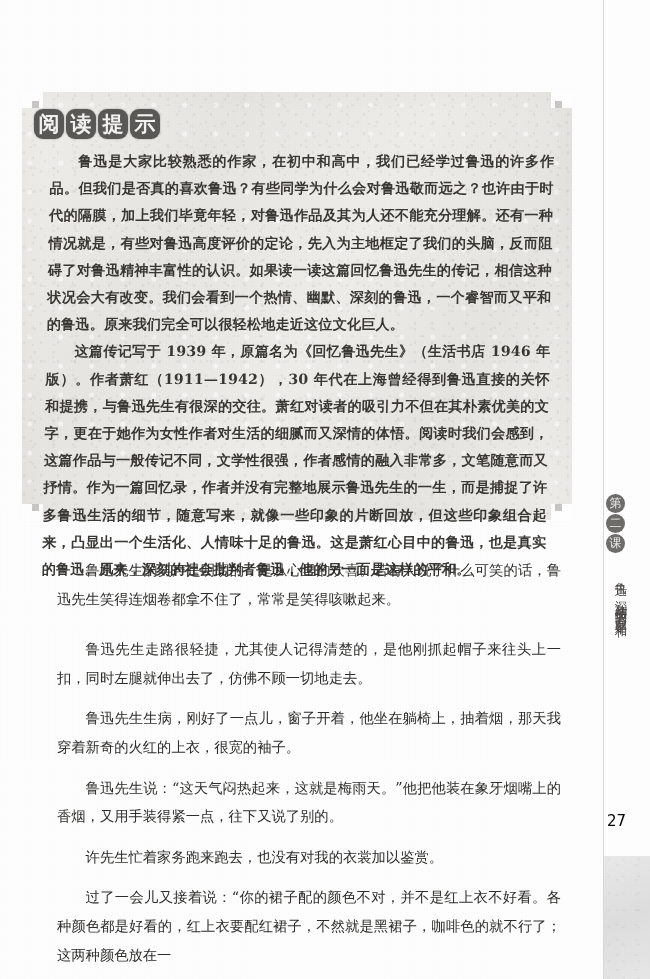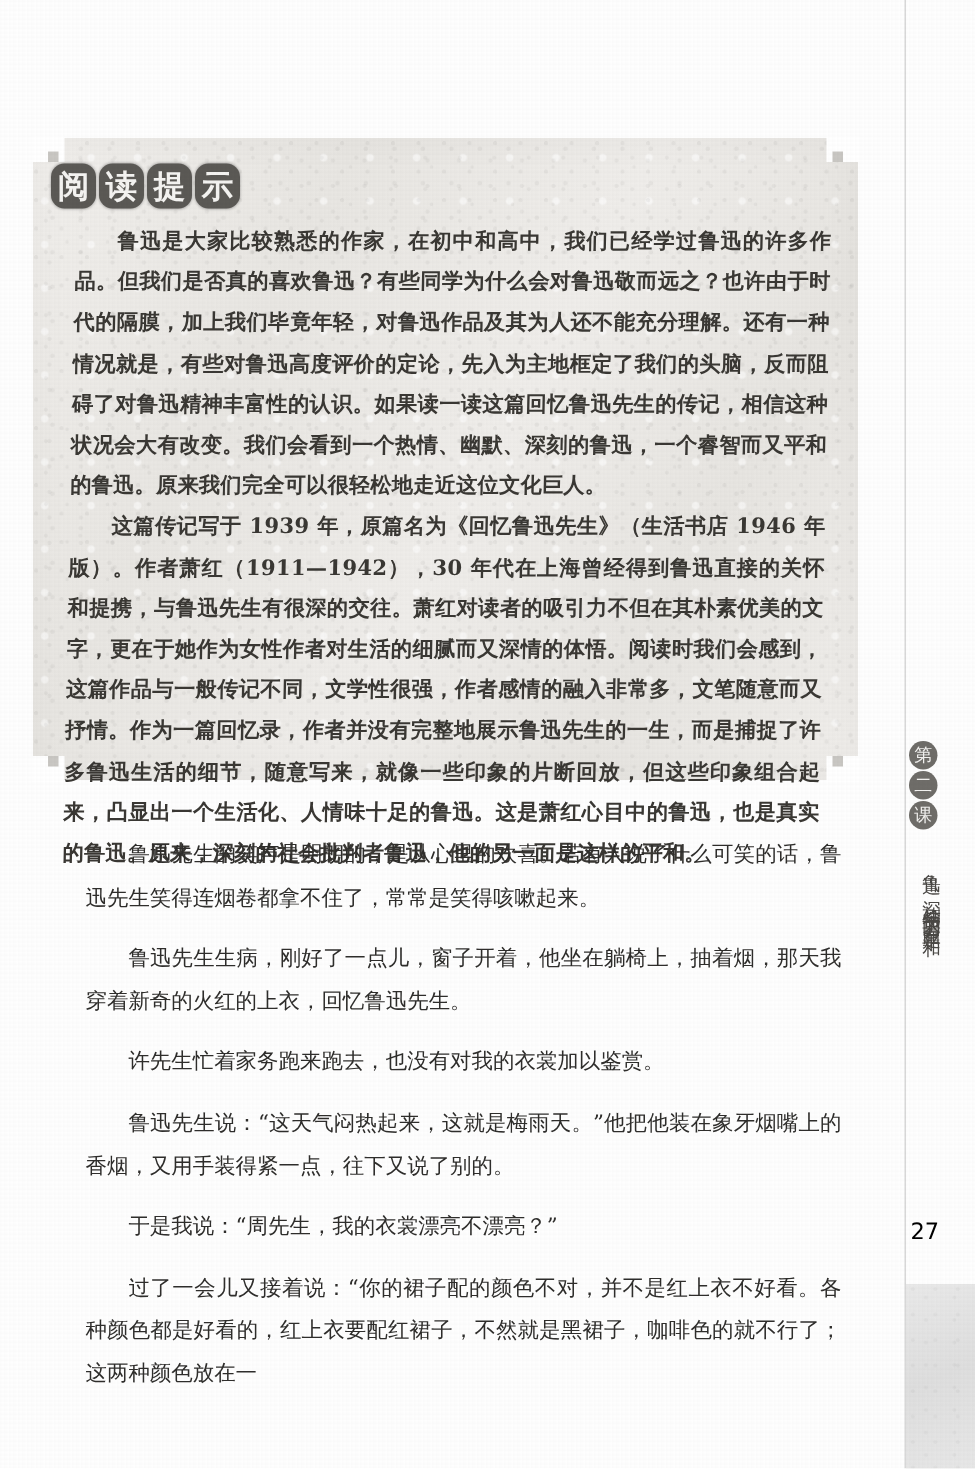--- a/index.html
+++ b/index.html
@@ -241,24 +241,24 @@
     </div>
 
     <div id="tips-text">
       <p>鲁迅是大家比较熟悉的作家，在初中和高中，我们已经学过鲁迅的许多作品。但我们是否真的喜欢鲁迅？有些同学为什么会对鲁迅敬而远之？也许由于时代的隔膜，加上我们毕竟年轻，对鲁迅作品及其为人还不能充分理解。还有一种情况就是，有些对鲁迅高度评价的定论，先入为主地框定了我们的头脑，反而阻碍了对鲁迅精神丰富性的认识。如果读一读这篇回忆鲁迅先生的传记，相信这种状况会大有改变。我们会看到一个热情、幽默、深刻的鲁迅，一个睿智而又平和的鲁迅。原来我们完全可以很轻松地走近这位文化巨人。</p>
       <p>这篇传记写于 1939 年，原篇名为《回忆鲁迅先生》（生活书店 1946 年版）。作者萧红（1911—1942），30 年代在上海曾经得到鲁迅直接的关怀和提携，与鲁迅先生有很深的交往。萧红对读者的吸引力不但在其朴素优美的文字，更在于她作为女性作者对生活的细腻而又深情的体悟。阅读时我们会感到，这篇作品与一般传记不同，文学性很强，作者感情的融入非常多，文笔随意而又抒情。作为一篇回忆录，作者并没有完整地展示鲁迅先生的一生，而是捕捉了许多鲁迅生活的细节，随意写来，就像一些印象的片断回放，但这些印象组合起来，凸显出一个生活化、人情味十足的鲁迅。这是萧红心目中的鲁迅，也是真实的鲁迅。原来，深刻的社会批判者鲁迅，他的另一面是这样的平和。</p>
     </div>
   </div>
 
   <div id="body-text">
     <p>鲁迅先生的笑声是明朗的，是从心里的欢喜。若有人说了什么可笑的话，鲁迅先生笑得连烟卷都拿不住了，常常是笑得咳嗽起来。</p>
-    <p>鲁迅先生生病，刚好了一点儿，窗子开着，他坐在躺椅上，抽着烟，那天我穿着新奇的火红的上衣，回忆鲁迅先生。</p>
+    <p class="gap">鲁迅先生走路很轻捷，尤其使人记得清楚的，是他刚抓起帽子来往头上一扣，同时左腿就伸出去了，仿佛不顾一切地走去。</p>
+    <p>鲁迅先生生病，刚好了一点儿，窗子开着，他坐在躺椅上，抽着烟，那天我穿着新奇的火红的上衣，很宽的袖子。</p>
+    <p>鲁迅先生说：“这天气闷热起来，这就是梅雨天。”他把他装在象牙烟嘴上的香烟，又用手装得紧一点，往下又说了别的。</p>
     <p>许先生忙着家务跑来跑去，也没有对我的衣裳加以鉴赏。</p>
-    <p>鲁迅先生说：“这天气闷热起来，这就是梅雨天。”他把他装在象牙烟嘴上的香烟，又用手装得紧一点，往下又说了别的。</p>
-    <p>于是我说：“周先生，我的衣裳漂亮不漂亮？”</p>
     <p>过了一会儿又接着说：“你的裙子配的颜色不对，并不是红上衣不好看。各种颜色都是好看的，红上衣要配红裙子，不然就是黑裙子，咖啡色的就不行了；这两种颜色放在一</p>
   </div>
 
   <div id="margin-rule"></div>
 
   <div id="lesson-badge">
     <span class="ch">第</span>
     <span class="ch">二</span>
     <span class="ch">课</span>
   </div>

